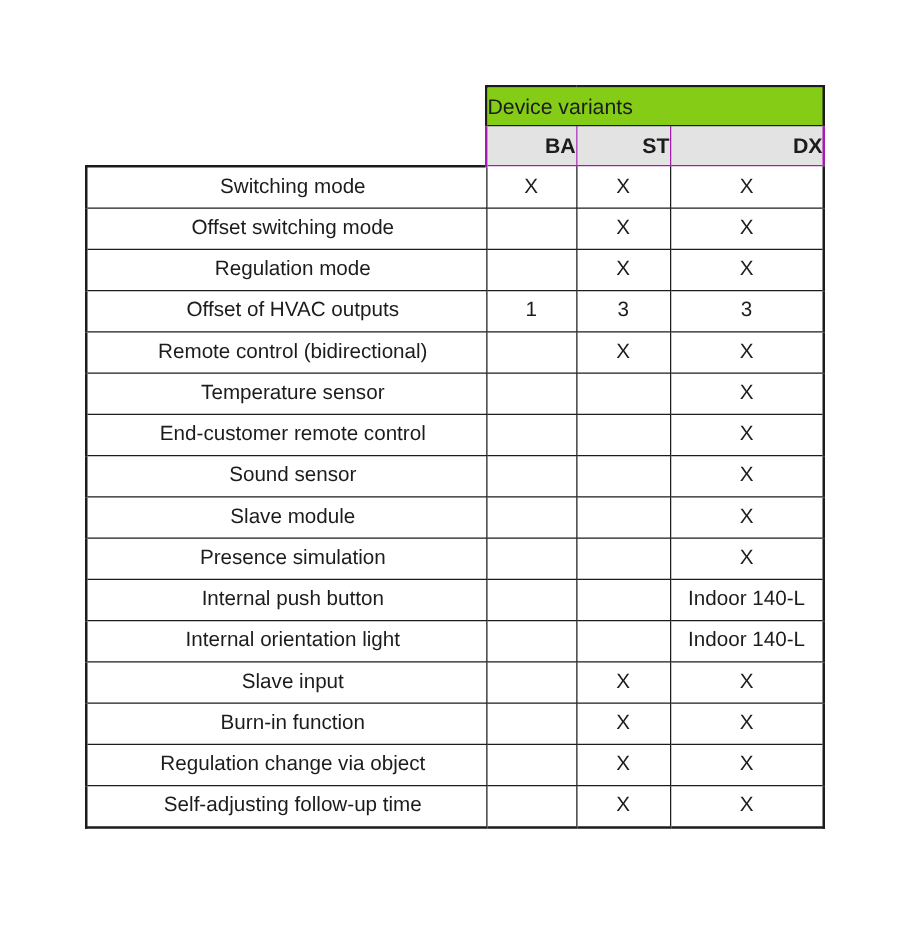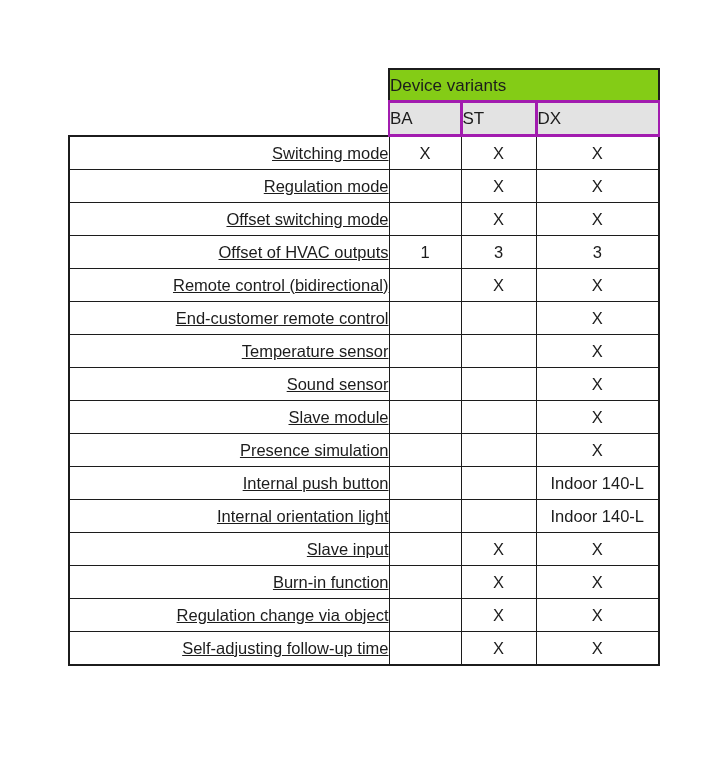--- a/index.html
+++ b/index.html
@@ -46,40 +46,39 @@
     border-top-width: 2px;
     border-left-width: 2px;
     border-right-width: 2px;
     font-weight: normal;
     font-size: 17px;
     text-align: left;
     height: 30px;
     background: #84cc16;
   }
   .col-header {
-    border: 3px solid #a21caf;
+    border: 1px solid #a21caf;
     background: #e3e3e3;
-    font-weight: normal;
+    font-weight: bold;
     font-size: 17px;
-    text-align: left;
+    text-align: right;
     height: 31px;
   }
   .col-header.first { border-left-width: 2px; }
   .col-header.last  { border-right-width: 2px; }
 
   tbody td {
     border: 1px solid #1c1c1c;
     height: 32px;
     background: #ffffff;
   }
   tbody td.label {
-    text-align: right;
+    text-align: center;
     padding-left: 10px;
     border-left-width: 2px;
-    text-decoration: underline;
   }
   tbody td.val {
     text-align: center;
   }
   tbody td.val.last { border-right-width: 2px; }
   tbody tr:first-child td.label { border-top-width: 2px; }
   tbody tr:last-child  td { border-bottom-width: 2px; }
 </style>
 </head>
 <body>
@@ -107,51 +106,51 @@
     </thead>
     <tbody id="table-body">
 
     <tr>
           <td class="label">Switching mode</td>
           <td class="val">X</td>
           <td class="val">X</td>
           <td class="val last">X</td>
         </tr>
         <tr>
+          <td class="label">Offset switching mode</td>
+          <td class="val"></td>
+          <td class="val">X</td>
+          <td class="val last">X</td>
+        </tr>
+        <tr>
           <td class="label">Regulation mode</td>
-          <td class="val"></td>
-          <td class="val">X</td>
-          <td class="val last">X</td>
-        </tr>
-        <tr>
-          <td class="label">Offset switching mode</td>
           <td class="val"></td>
           <td class="val">X</td>
           <td class="val last">X</td>
         </tr>
         <tr>
           <td class="label">Offset of HVAC outputs</td>
           <td class="val">1</td>
           <td class="val">3</td>
           <td class="val last">3</td>
         </tr>
         <tr>
           <td class="label">Remote control (bidirectional)</td>
           <td class="val"></td>
           <td class="val">X</td>
           <td class="val last">X</td>
         </tr>
         <tr>
+          <td class="label">Temperature sensor</td>
+          <td class="val"></td>
+          <td class="val"></td>
+          <td class="val last">X</td>
+        </tr>
+        <tr>
           <td class="label">End-customer remote control</td>
-          <td class="val"></td>
-          <td class="val"></td>
-          <td class="val last">X</td>
-        </tr>
-        <tr>
-          <td class="label">Temperature sensor</td>
           <td class="val"></td>
           <td class="val"></td>
           <td class="val last">X</td>
         </tr>
         <tr>
           <td class="label">Sound sensor</td>
           <td class="val"></td>
           <td class="val"></td>
           <td class="val last">X</td>
         </tr>

